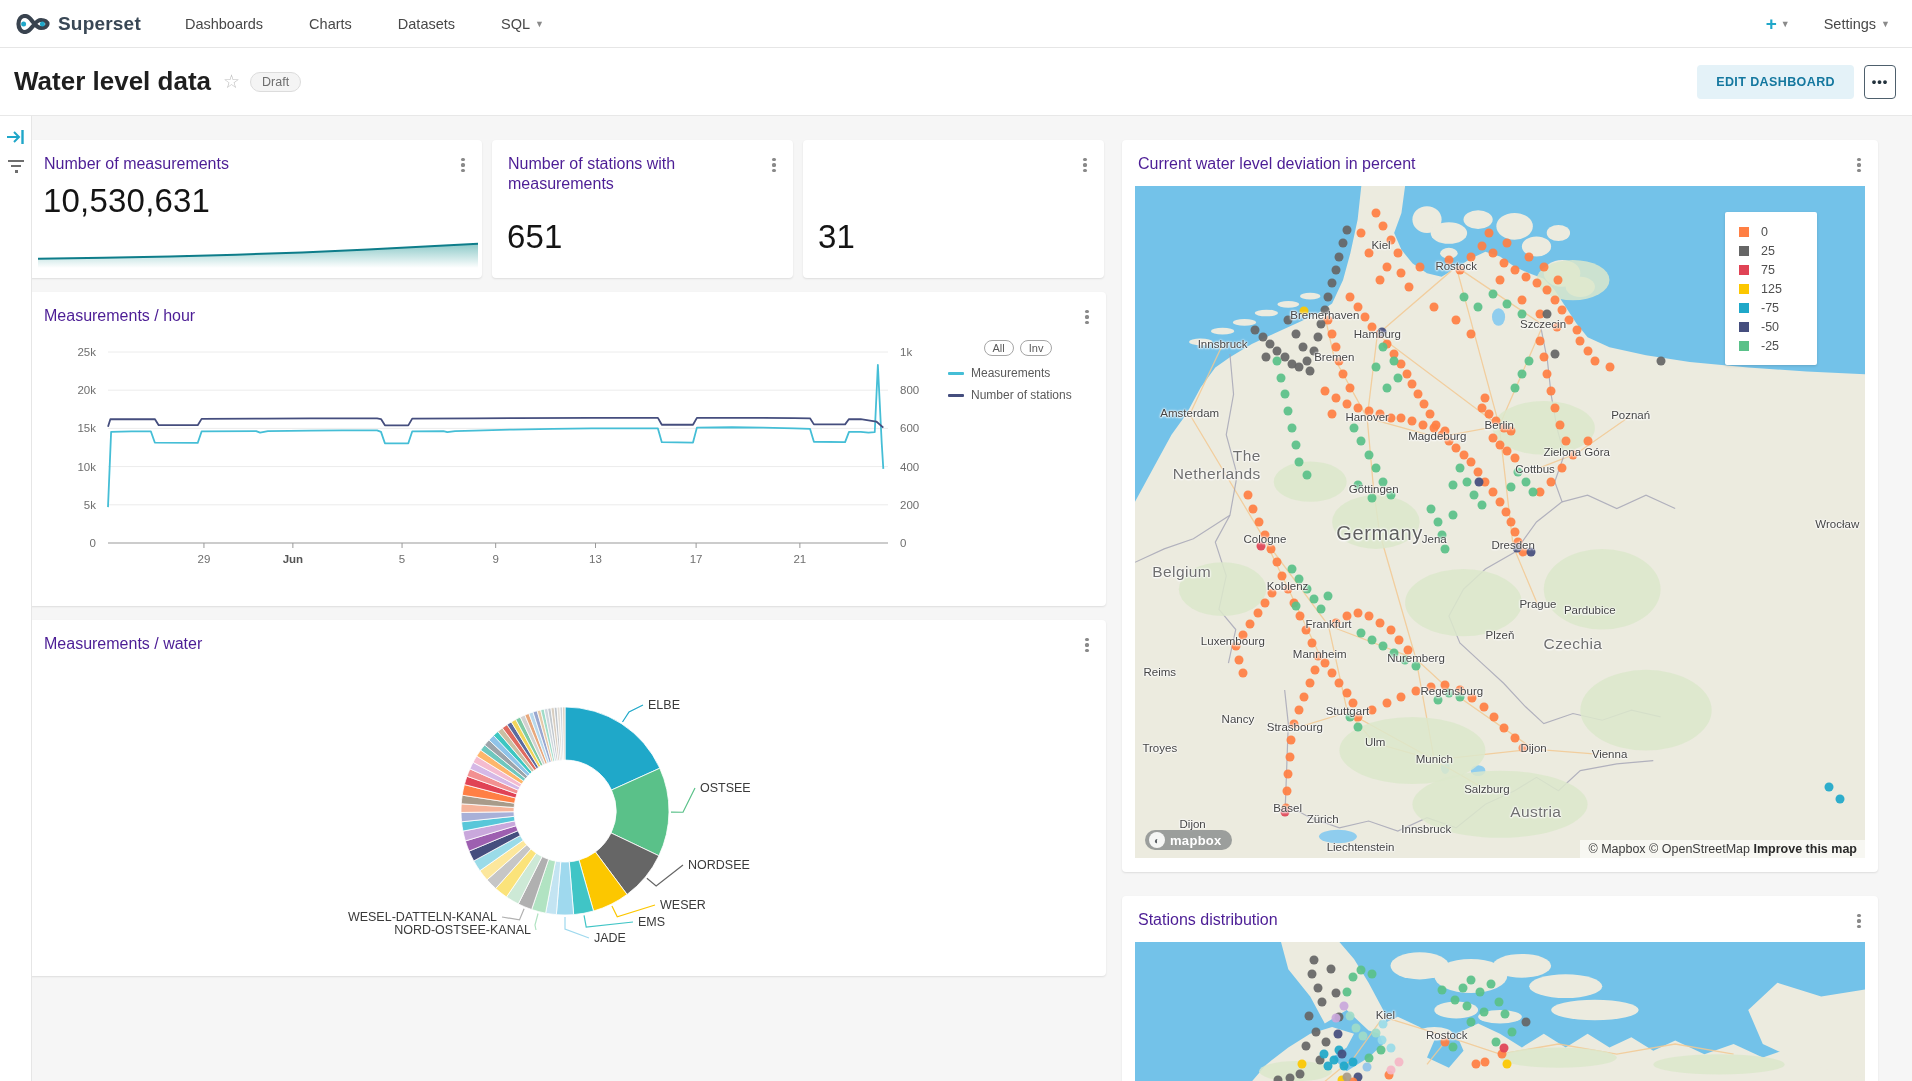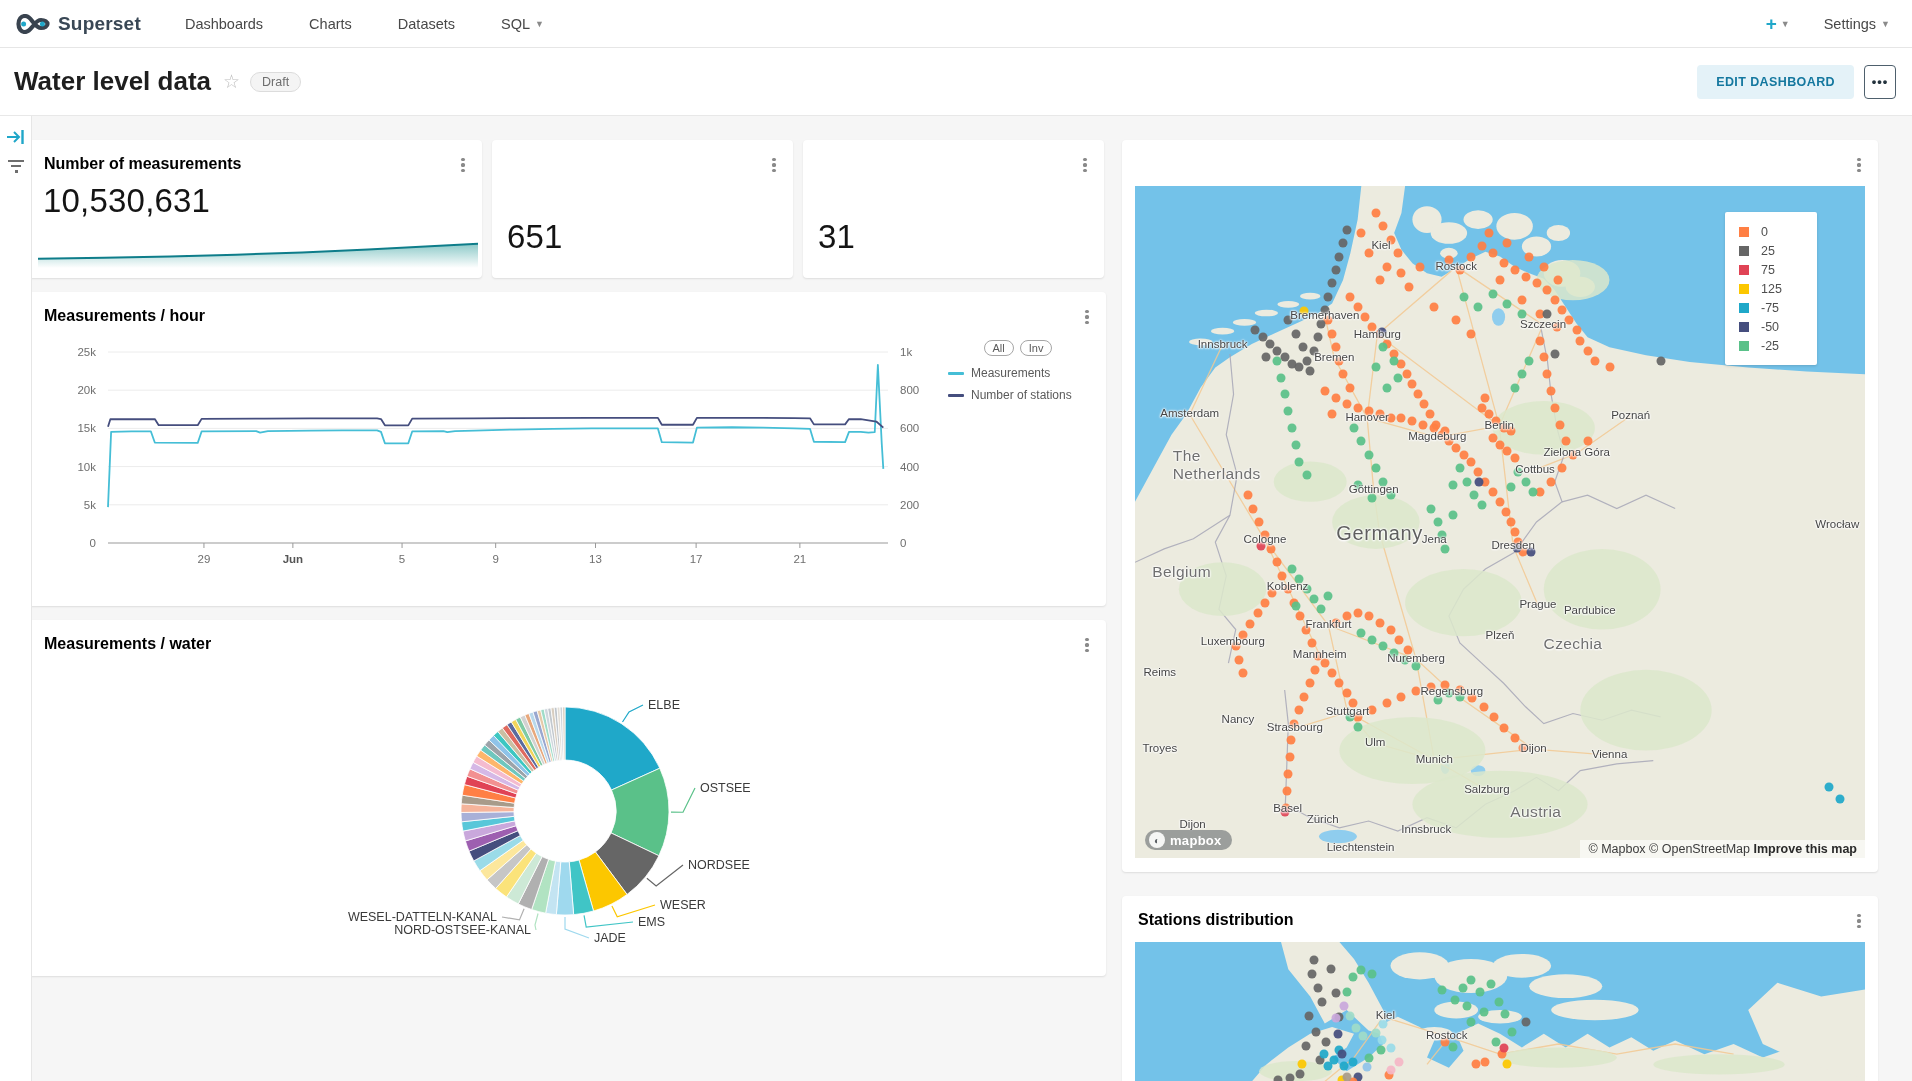--- a/index.html
+++ b/index.html
@@ -35,22 +35,22 @@
     font-weight:700; font-size:13px; letter-spacing:1px; }
 
   
   .filter-strip { position:absolute; left:0; top:116px; width:32px; height:965px; background:#fff;
     border-right:1px solid #E6E6E6; z-index:10; }
   .strip-icon { width:20px; margin:12px auto 0; cursor:pointer; display:block; }
 
   
   .card { position:absolute; background:#fff; border-radius:4px; box-shadow:0 1px 2px rgba(0,0,0,.10);
     overflow:hidden; }
-  .card-head { position:absolute; left:16px; top:14px; right:40px; font-size:16px; font-weight:700;
-    color:#000000; line-height:1.25; }
+  .card-head { position:absolute; left:16px; top:14px; right:40px; font-size:16px; font-weight:400;
+    color:#4c1d95; line-height:1.25; }
   .kebab { position:absolute; right:12px; top:16px; width:14px; height:18px; display:flex;
     flex-direction:column; align-items:center; justify-content:center; gap:2.5px; cursor:pointer; }
   .kebab i { width:3.2px; height:3.2px; background:#8A8A8A; border-radius:50%; }
 
   .kpi-value { position:absolute; left:15px; top:42px; font-size:33px; color:#141414; letter-spacing:.2px; }
   .kpi-value.small-top { top:78px; }
   .spark { position:absolute; left:10px; right:4px; bottom:10px; height:28px; }
   .legend-box { position:absolute; right:18px; top:48px; width:140px; }
   .legend-pills { display:flex; gap:6px; justify-content:center; margin-bottom:10px; }
   .legend-pill { border:1px solid #A6A6A6; border-radius:10px; font-size:11px; color:#5A5A5A;
@@ -58,21 +58,21 @@
   .legend-entry { display:flex; align-items:center; gap:7px; margin-top:8px; cursor:pointer; }
   .legend-mark { width:16px; height:3px; border-radius:1px; }
   .legend-text { font-size:12px; color:#5A5A5A; white-space:nowrap; }
 
   
   .map { position:absolute; overflow:hidden; background:#73C2E9; }
   .map svg.base { position:absolute; left:0; top:0; width:100%; height:100%; }
   .dot { position:absolute; width:9px; height:9px; border-radius:50%; transform:translate(-50%,-50%);
     opacity:.93; }
   .map-city { position:absolute; transform:translate(-50%,-50%); font-size:11.5px; color:#454545;
-    white-space:pre-line; text-align:left; line-height:1.15;
+    white-space:pre-line; text-align:right; line-height:1.15;
     text-shadow:0 0 2px #fff,0 0 2px #fff,0 0 3px #fff,0 1px 2px #fff; pointer-events:none; }
   .map-city.country { font-size:15.5px; color:#6F6F6F; letter-spacing:.4px; }
   .map-city.big { font-size:20px; color:#5E5E5E; letter-spacing:.6px; }
   .map-legend { position:absolute; right:48px; top:26px; width:92px; background:#fff;
     border-radius:2px; box-shadow:0 1px 3px rgba(0,0,0,.15); padding:10px 0 10px 14px; }
   .map-legend-row { display:flex; align-items:center; gap:12px; height:19px; }
   .map-legend-swatch { width:10px; height:10px; }
   .map-legend-label { font-size:12.5px; color:#4F4F4F; }
   .attribution { position:absolute; right:0; bottom:0; background:rgba(255,255,255,.6);
     font-size:12.5px; color:#3A3A3A; padding:2px 8px; white-space:nowrap; }
@@ -152,20 +152,21 @@
           <linearGradient id="sg" x1="0" y1="0" x2="0" y2="1">
             <stop offset="0%" stop-color="#2E9D9B" stop-opacity="0.55"></stop>
             <stop offset="100%" stop-color="#2E9D9B" stop-opacity="0"></stop>
           </linearGradient>
         </defs>
         <polygon points="0,18.84 66,17.74 132,16.42 198,14.66 264,12.46 330,9.600000000000001 387.2,6.52 440,3.66 440,28 0,28" fill="url(#sg)"></polygon>
         <polyline points="0,18.84 66,17.74 132,16.42 198,14.66 264,12.46 330,9.600000000000001 387.2,6.52 440,3.66" fill="none" stroke="#0E7D8A" stroke-width="2"></polyline>
       </svg></div>
 </div>
 <div class="card" style="left:492px; top:140px; width:301px; height:138px;">
+  <div class="card-head">Number of stations with measurements</div>
   <div class="kebab">
       <i></i>
       <i></i>
       <i></i>
     </div>
   <div class="kpi-value small-top">651</div>
 </div>
 <div class="card" style="left:803px; top:140px; width:301px; height:138px;">
   <div class="kebab">
       <i></i>
@@ -304,20 +305,21 @@
         <polyline points="537.0000000000001,297 537.0000000000001,309 561,318" fill="none" stroke="#9FD9EE" stroke-width="1.2"></polyline>
         <text x="566" y="322" text-anchor="start" font-size="12.5" fill="#3A3A3A">JADE</text>
         <polyline points="510.0399015037236,293.51416043196707 506.98781488150365,305.11953708464256 508,310" fill="none" stroke="#B1E3C2" stroke-width="1.2"></polyline>
         <text x="503" y="314" text-anchor="end" font-size="12.5" fill="#3A3A3A">NORD-OSTSEE-KANAL</text>
         <polyline points="496.0954699084806,288.7896692805124 491.46476838868597,299.8601978783062 474,297" fill="none" stroke="#B0B0B0" stroke-width="1.2"></polyline>
         <text x="469" y="301" text-anchor="end" font-size="12.5" fill="#3A3A3A">WESEL-DATTELN-KANAL</text>
       </svg></div>
 </div>
 
 <div class="card" style="left:1122px; top:140px; width:756px; height:732px;">
+  <div class="card-head">Current water level deviation in percent</div>
   <div class="kebab">
       <i></i>
       <i></i>
       <i></i>
     </div>
   <div class="map" id="mainMap" style="left:13px; top:46px; width:730px; height:672px;">
       <svg class="base" viewBox="0 0 100 100" preserveAspectRatio="none">
         <rect x="0" y="0" width="100" height="100" fill="#73C2E9"></rect>
         <path d="M0,47 L3,41 L5,37 L7,34 L9,30 L11,27 L13,25.5 L16,23.5 L19,22 L22,20.5 L25,19 L27,17.5 L28.5,14 L29.5,10 L30.5,5 L31,0 L37,0 L36.5,4 L35.5,7 L36.5,9.5 L38,11.5 L40,13 L42,13.5 L44,12.2 L46,10.8 L48,9.8 L50,10.5 L52,12 L54,13 L56,13.8 L57.5,15.5 L59,18 L60.5,20.5 L62,22.5 L65,24 L70,25.2 L76,26.2 L84,27 L92,27.6 L100,28 L100,100 L0,100 Z" fill="#ECEBDF"></path>
         <ellipse cx="9" cy="23.2" rx="1.6" ry="0.5" fill="#ECEBDF"></ellipse>

